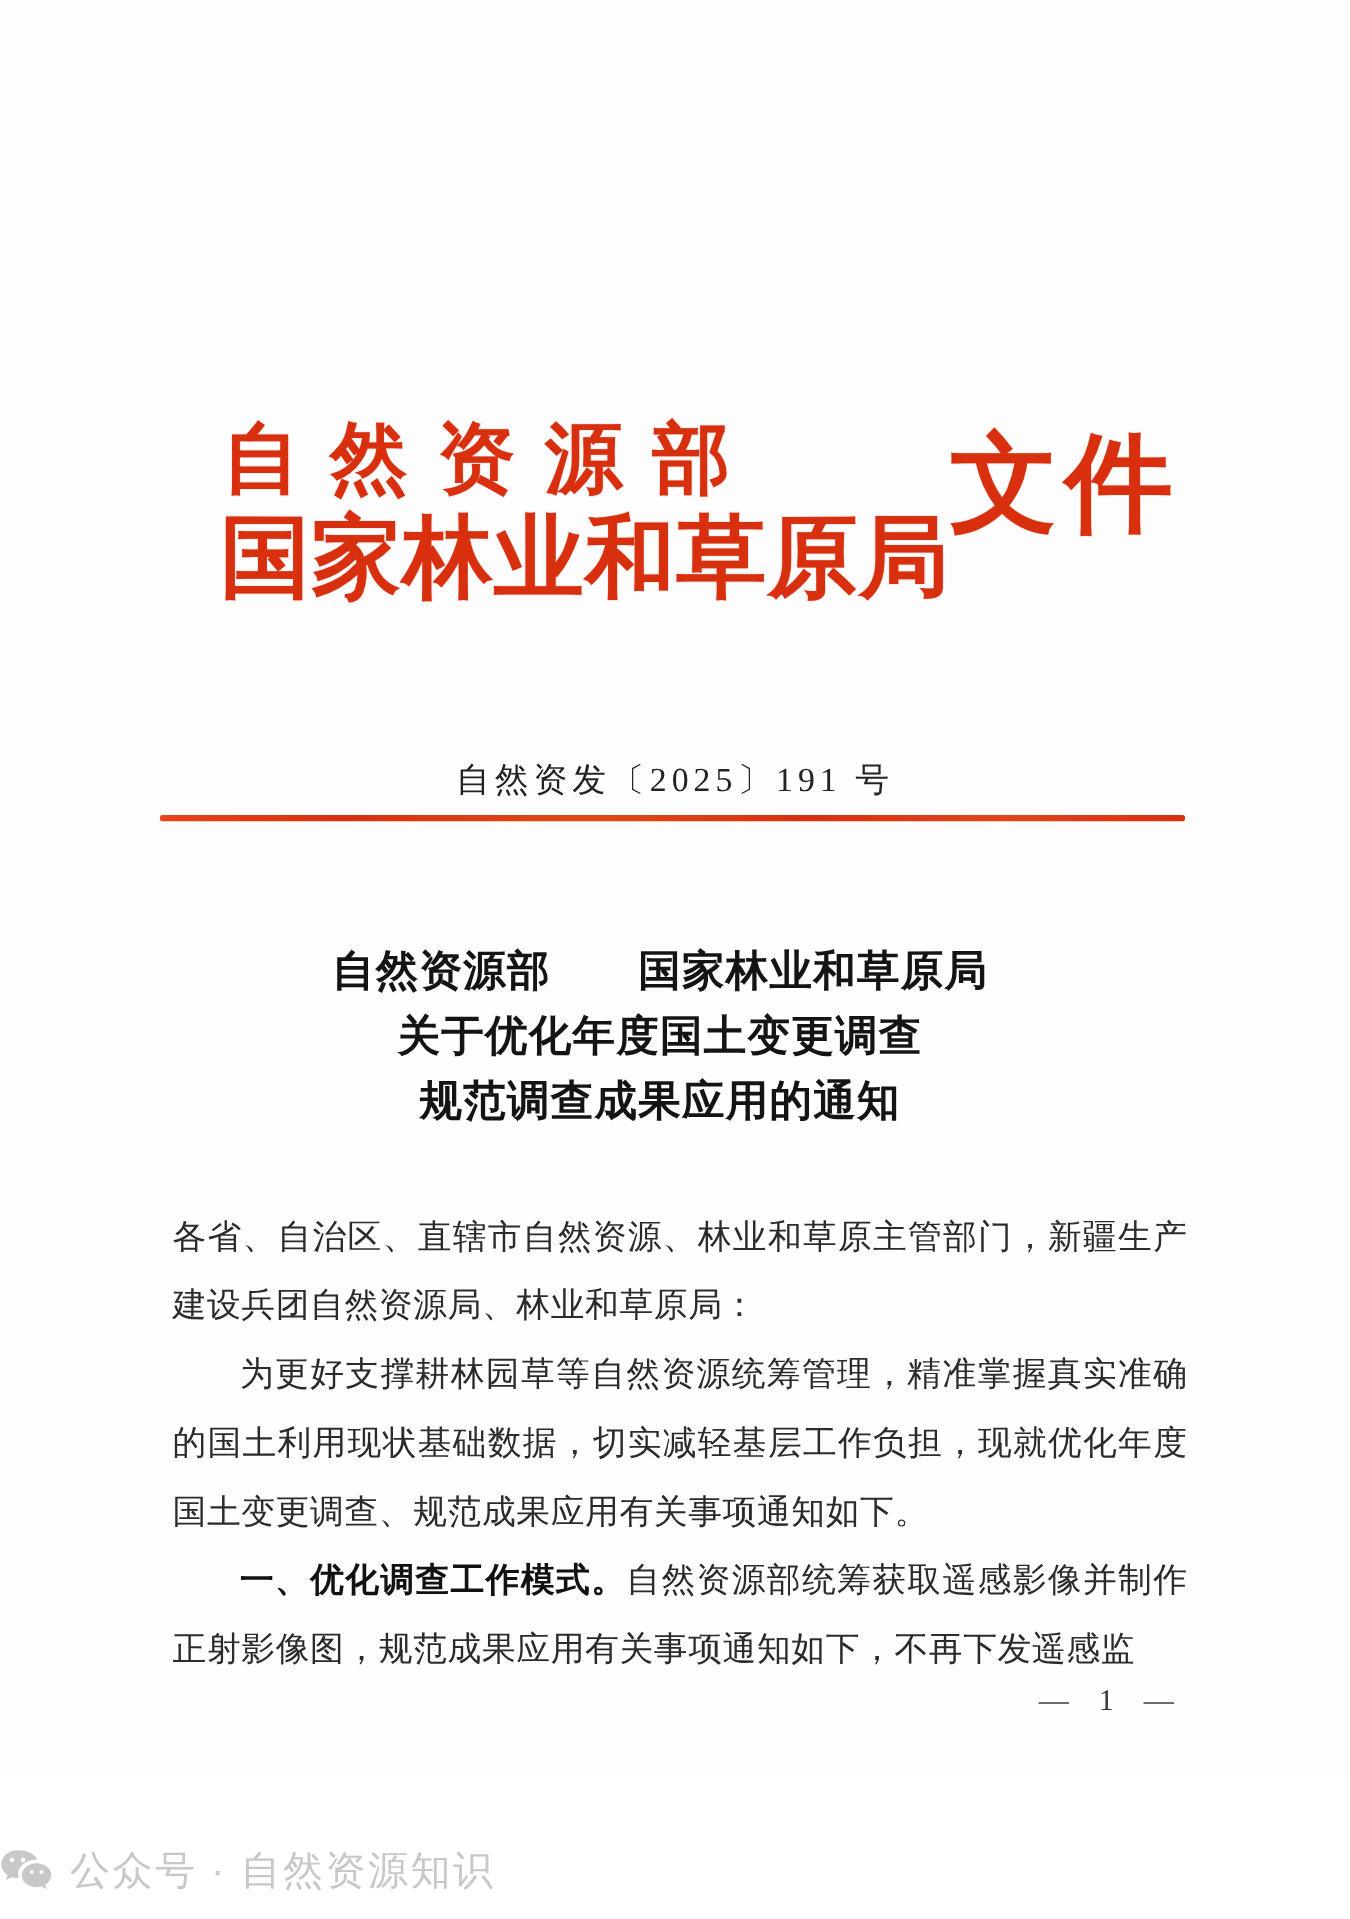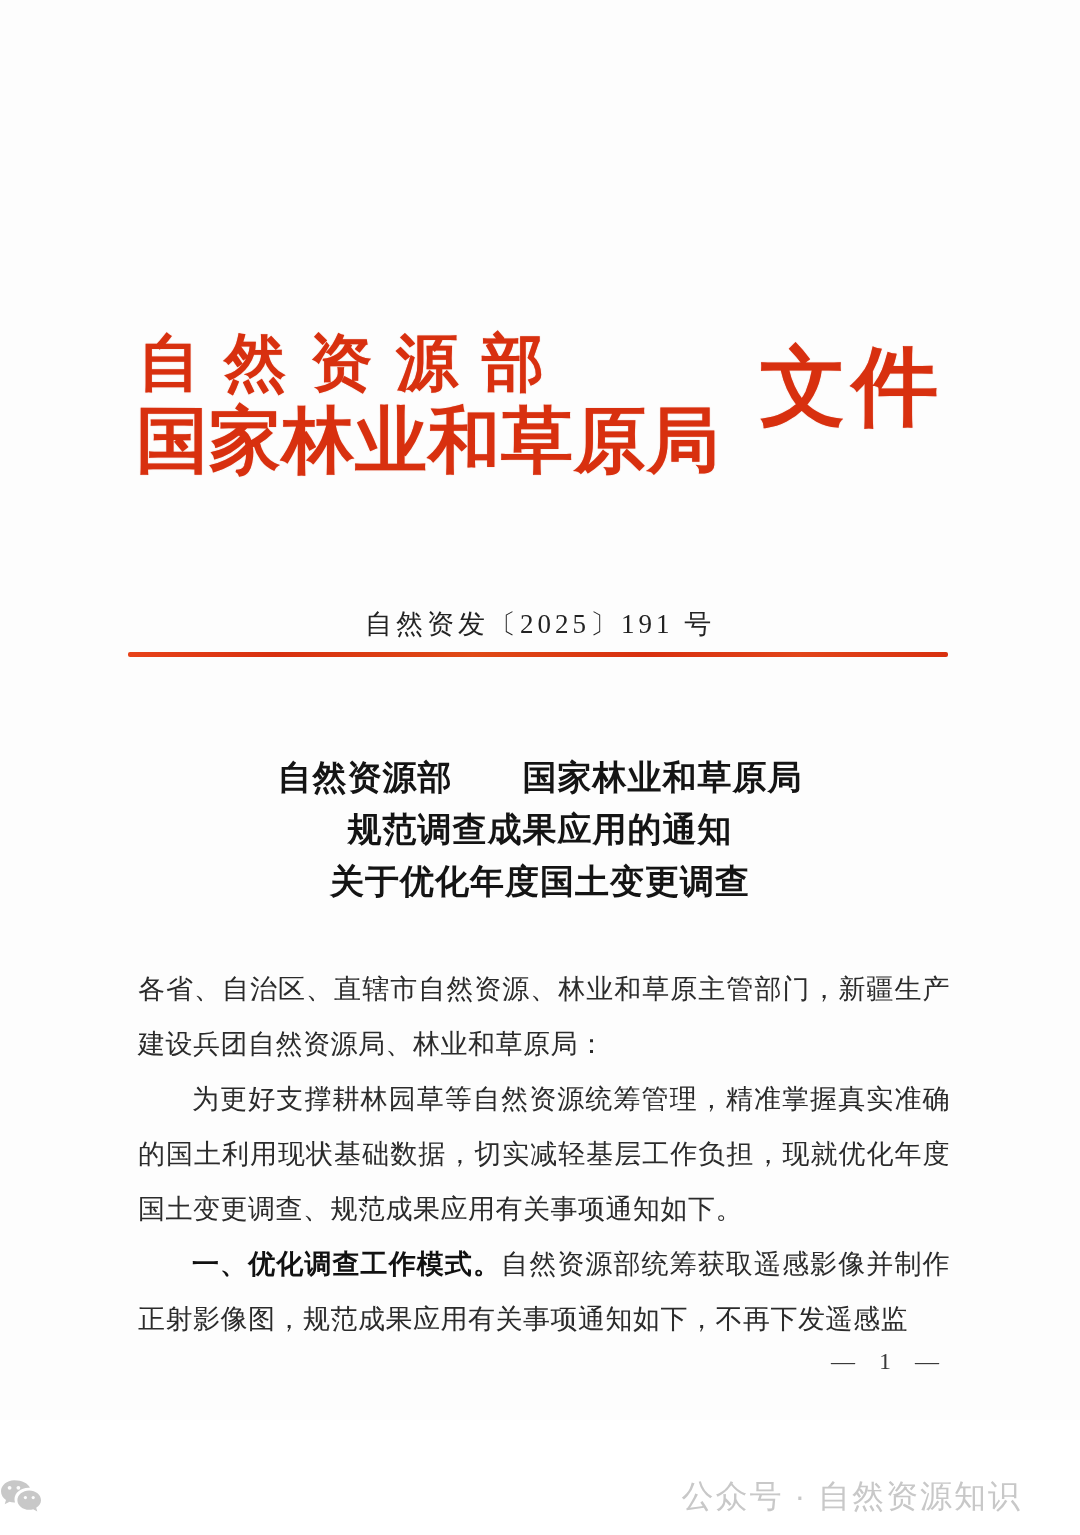--- a/index.html
+++ b/index.html
@@ -37,24 +37,25 @@
     height: 200px;
   }
   .masthead-names {
     position: absolute;
     left: 0;
     top: 0;
     width: 620px;
   }
   .masthead-line {
     color: #d8300f;
-    font-family: Liberation Mono, monospace;
+    font-family: Liberation Serif, serif;
     font-weight: 700;
     white-space: nowrap;
     text-shadow: 0 0 1px rgba(216,48,15,0.5);
+    margin-left: 40px;
   }
   .masthead-line-1 {
     font-size: 62px;
     line-height: 76px;
     letter-spacing: 24px;
     padding-left: 10px;
   }
   .masthead-line-2 {
     font-size: 72px;
     line-height: 80px;
@@ -98,21 +99,21 @@
     height: 5px;
     background: linear-gradient(90deg,
         #e8431a 0%, #d8300f 18%, #e04a16 42%,
         #d8300f 63%, #e2451a 82%, #d8300f 100%);
     border-radius: 2px;
   }
 
   
   .title-block {
     position: absolute;
-    left: 128px;
+    left: 116px;
     top: 752px;
     width: 824px;
     text-align: center;
   }
   .title-line {
     font-size: 34px;
     line-height: 52px;
     font-weight: 700;
     letter-spacing: 1px;
     color: #141414;
@@ -161,21 +162,21 @@
 
   
   .watermark {
     position: absolute;
     left: 0;
     top: 1466px;
     width: 1080px;
     height: 60px;
     display: flex;
     align-items: center;
-    justify-content: space-between;
+    justify-content: flex-start;
     padding-right: 58px;
     box-sizing: border-box;
     gap: 14px;
   }
   .wechat-icon {
     width: 42px;
     height: 34px;
     display: block;
     flex: 0 0 auto;
   }
@@ -200,22 +201,22 @@
     </div>
     <div class="masthead-doctype">文件</div>
   </div>
 
   <div class="doc-number">自然资发〔2025〕191 号</div>
 
   <div class="red-rule"></div>
 
   <div class="title-block">
     <div class="title-line">自然资源部　　国家林业和草原局</div>
+    <div class="title-line">关于优化年度国土变更调查</div>
     <div class="title-line">规范调查成果应用的通知</div>
-    <div class="title-line">关于优化年度国土变更调查</div>
   </div>
 
   <div class="body-block">
     <p class="body-para">各省、自治区、直辖市自然资源、林业和草原主管部门，新疆生产建设兵团自然资源局、林业和草原局：</p>
     <p class="body-para indent">为更好支撑耕林园草等自然资源统筹管理，精准掌握真实准确的国土利用现状基础数据，切实减轻基层工作负担，现就优化年度国土变更调查、规范成果应用有关事项通知如下。</p>
     <p class="body-para indent"><span class="section-heading">一、优化调查工作模式。</span><span>自然资源部统筹获取遥感影像并制作正射影像图，规范成果应用有关事项通知如下，不再下发遥感监</span></p>
   </div>
 
   <div class="page-number">— 1 —</div>
 

